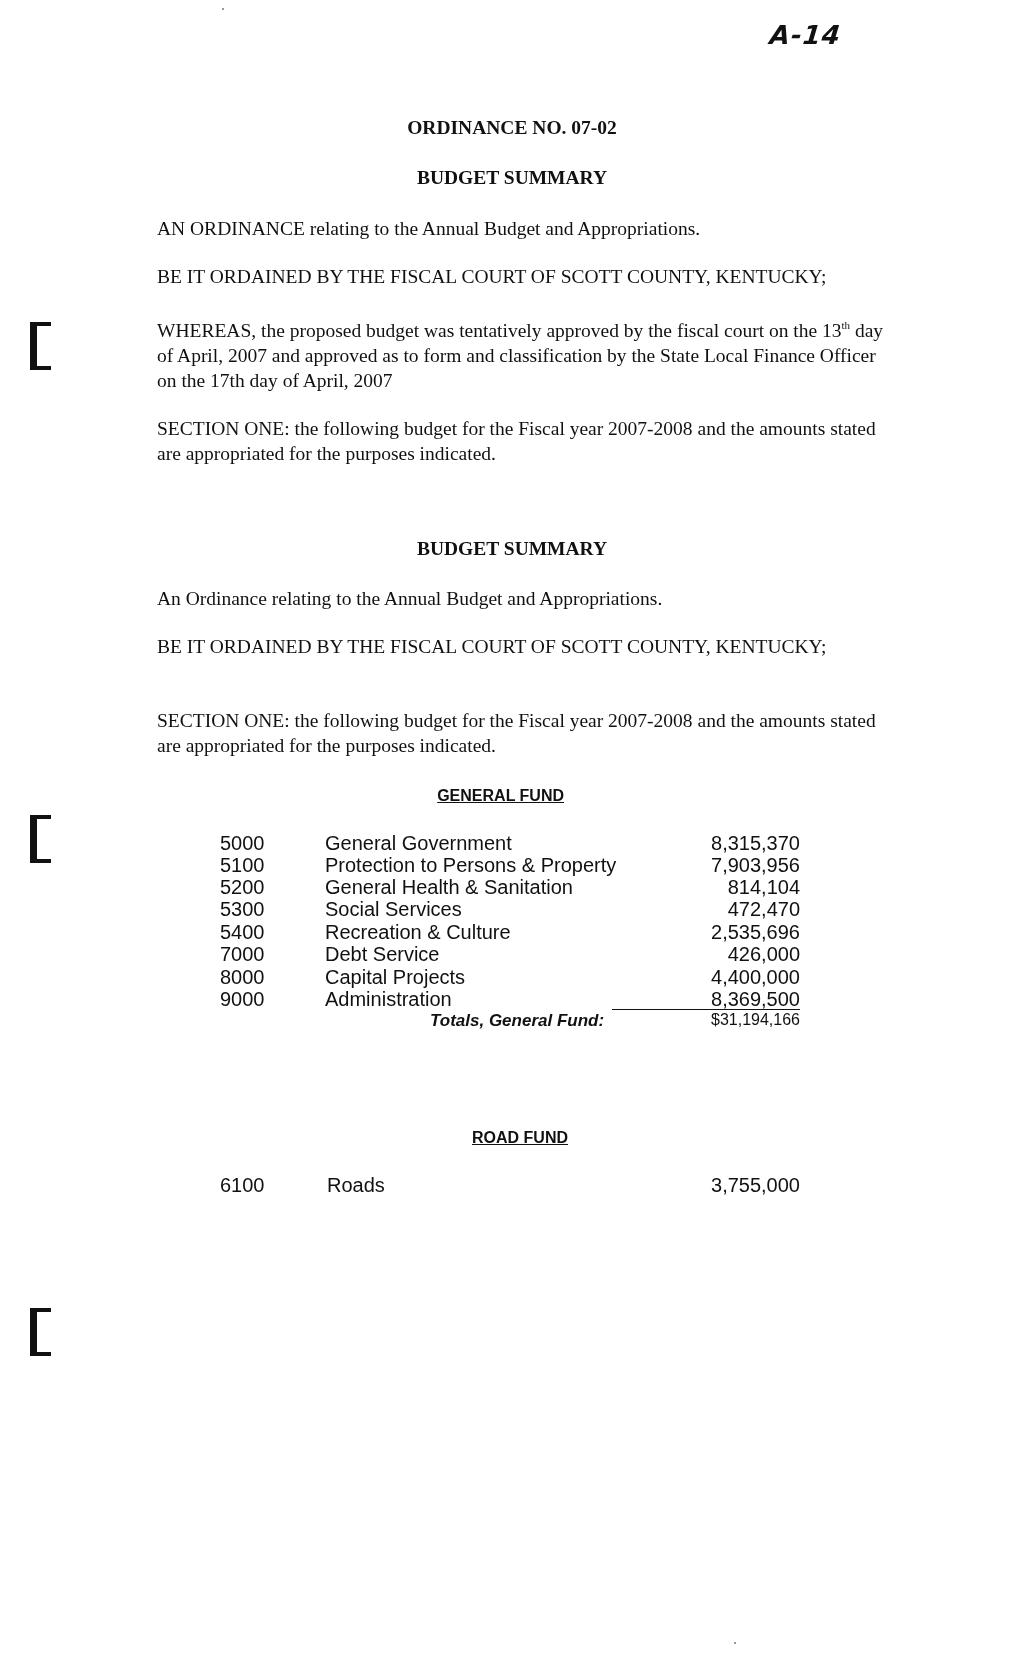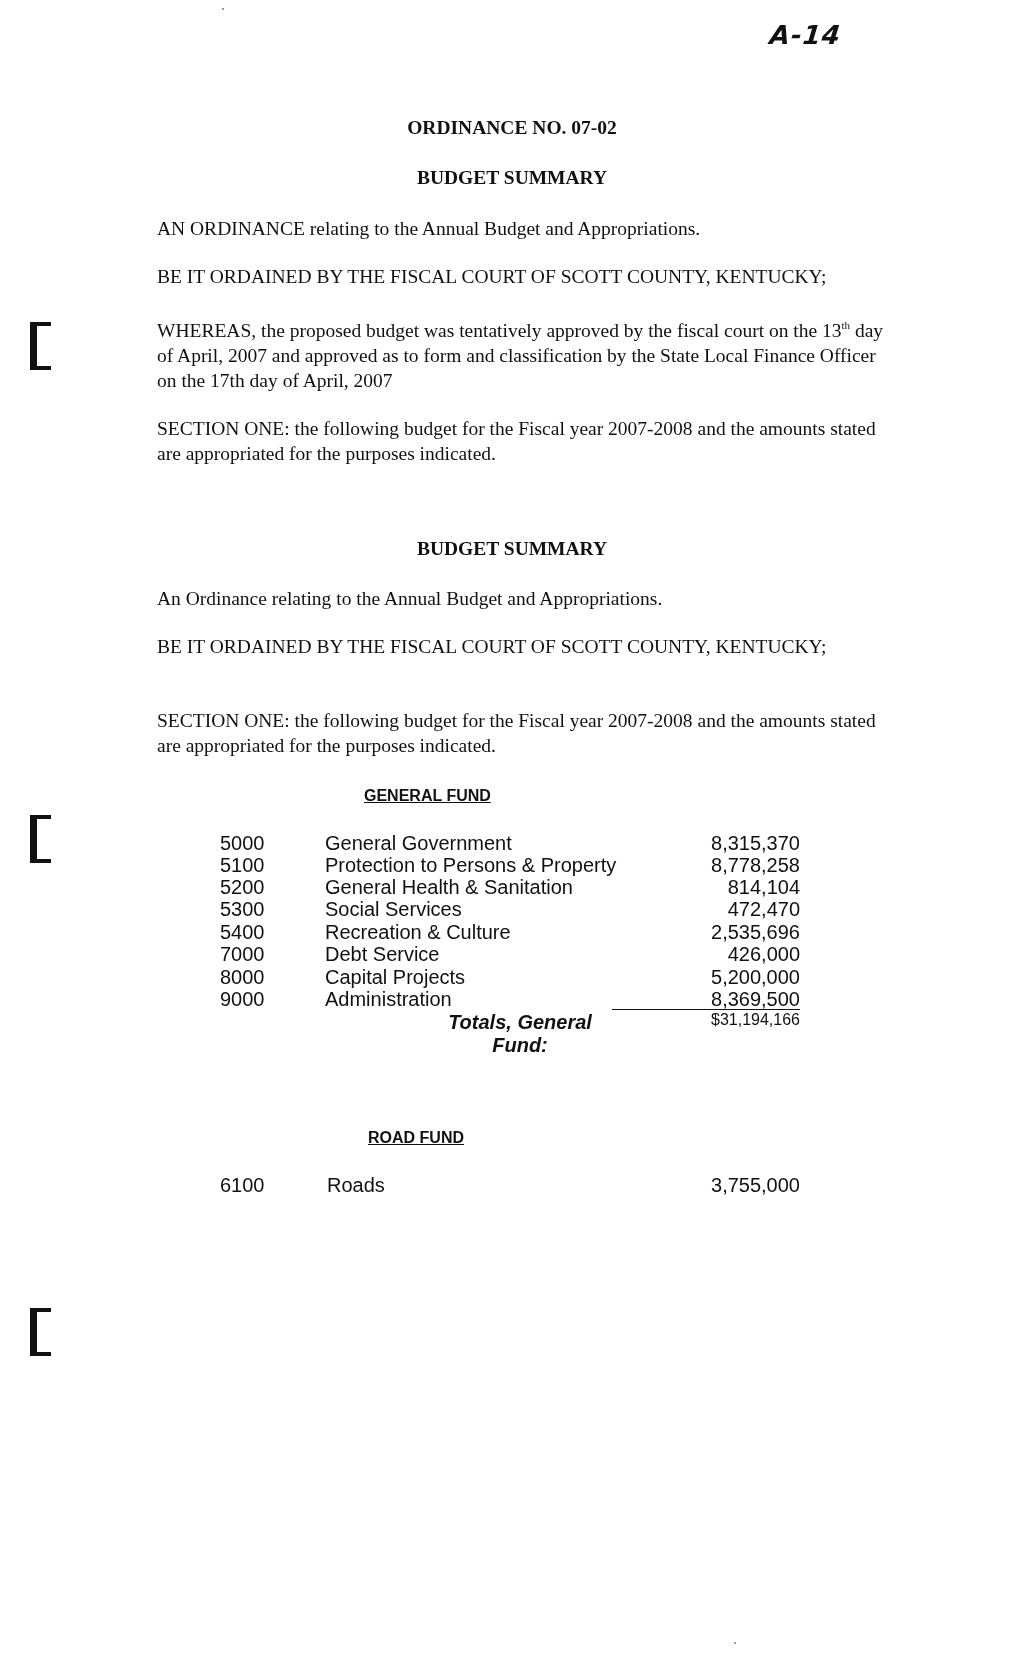--- a/index.html
+++ b/index.html
@@ -4,27 +4,27 @@
 <style>
   html, body { margin: 0; padding: 0; background: #ffffff; }
   body { width: 1024px; height: 1677px; position: relative; overflow: hidden; color: #111; }
   .serif { font-family: "Liberation Serif", "DejaVu Serif", serif; }
   .sans { font-family: "Liberation Sans", "DejaVu Sans", sans-serif; }
   .abs { position: absolute; }
   .page-number { left: 770px; top: 20px; font-family: "DejaVu Sans", sans-serif; font-style: italic; font-size: 26px; font-weight: bold; letter-spacing: 1px; transform: skewX(-6deg); }
   .center-title { left: 0; width: 1024px; text-align: center; font-weight: bold; font-size: 19.5px; }
   .para { left: 157px; width: 740px; font-size: 19.5px; line-height: 25px; }
   .bracket { left: 30px; width: 14px; height: 40px; border-left: 7px solid #111; border-top: 4px solid #111; border-bottom: 4px solid #111; }
-  .fund-title { font-weight: bold; font-size: 16px; text-decoration: underline; text-align: left; width: 200px; }
+  .fund-title { font-weight: bold; font-size: 16px; text-decoration: underline; text-align: right; width: 200px; }
   .row { left: 220px; width: 580px; height: 22px; font-size: 20px; }
   .row .code { position: absolute; left: 0; }
   .row .desc { position: absolute; left: 105px; }
   .row .amt { position: absolute; right: 0; text-align: right; }
   .total-line { left: 612px; width: 188px; height: 0; border-top: 1.5px solid #111; }
-  .totals-label { left: 430px; width: 180px; text-align: center; font-size: 20px; font-weight: bold; font-style: italic; }
+  .totals-label { left: 430px; width: 180px; text-align: left; font-size: 17px; font-weight: bold; font-style: italic; }
   .totals-amt { left: 640px; width: 160px; text-align: right; font-size: 16px; }
   .speck { width: 2px; height: 2px; background: #999; }
 </style>
 </head>
 <body>
 
 <div class="abs page-number">A-14</div>
 
 <div class="abs speck" style="left:222px;top:8px;"></div>
 
@@ -51,21 +51,21 @@
 
 <div>
   <div class="abs row sans" style="top:832px;">
     <span class="code">5000</span>
     <span class="desc">General Government</span>
     <span class="amt">8,315,370</span>
   </div>
   <div class="abs row sans" style="top:854px;">
     <span class="code">5100</span>
     <span class="desc">Protection to Persons &amp; Property</span>
-    <span class="amt">8,778,258</span>
+    <span class="amt">7,903,956</span>
   </div>
   <div class="abs row sans" style="top:876px;">
     <span class="code">5200</span>
     <span class="desc">General Health &amp; Sanitation</span>
     <span class="amt">814,104</span>
   </div>
   <div class="abs row sans" style="top:898px;">
     <span class="code">5300</span>
     <span class="desc">Social Services</span>
     <span class="amt">472,470</span>
@@ -76,21 +76,21 @@
     <span class="amt">2,535,696</span>
   </div>
   <div class="abs row sans" style="top:943px;">
     <span class="code">7000</span>
     <span class="desc">Debt Service</span>
     <span class="amt">426,000</span>
   </div>
   <div class="abs row sans" style="top:966px;">
     <span class="code">8000</span>
     <span class="desc">Capital Projects</span>
-    <span class="amt">5,200,000</span>
+    <span class="amt">4,400,000</span>
   </div>
   <div class="abs row sans" style="top:988px;">
     <span class="code">9000</span>
     <span class="desc">Administration</span>
     <span class="amt">8,369,500</span>
   </div>
   <div class="abs total-line" style="top:1009px;"></div>
   <div class="abs totals-label sans" style="top:1011px;">Totals,  General Fund:</div>
   <div class="abs totals-amt sans" style="top:1011px;">$31,194,166</div>
 </div>

